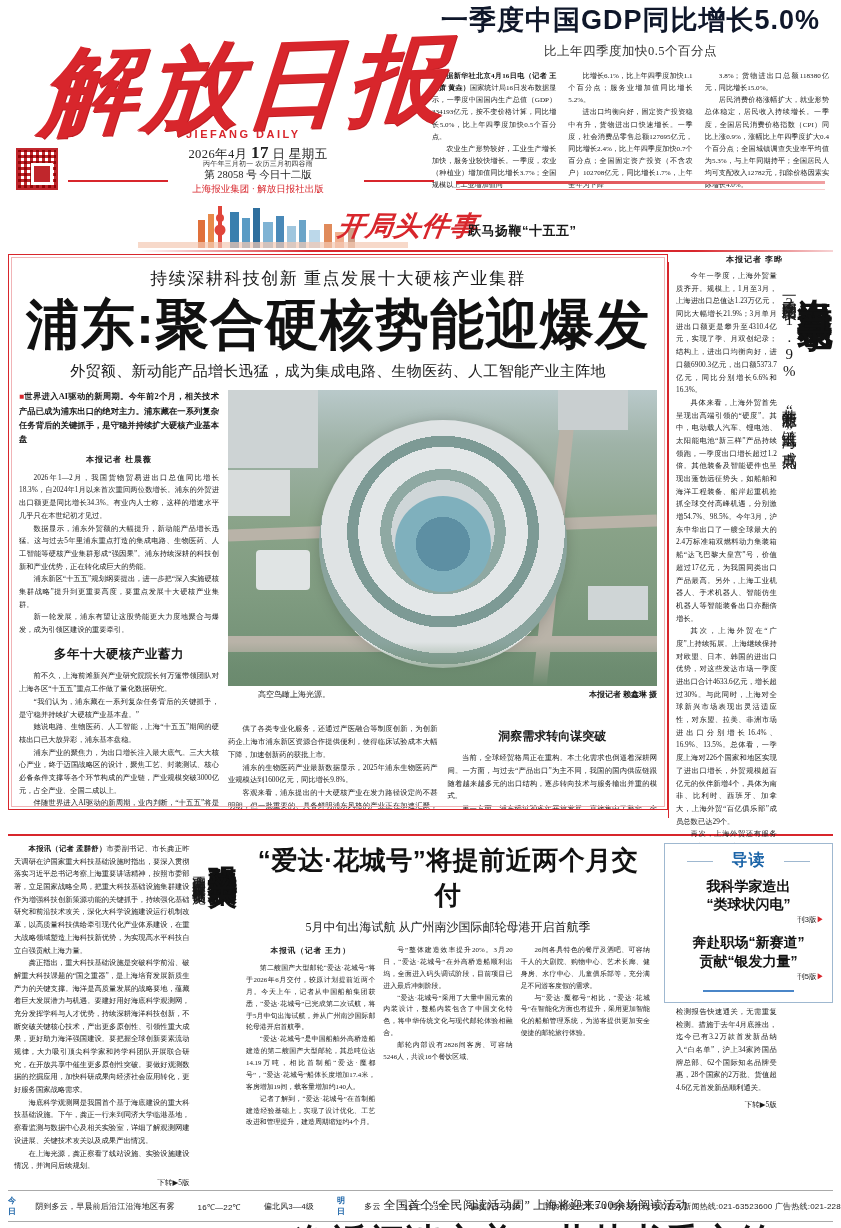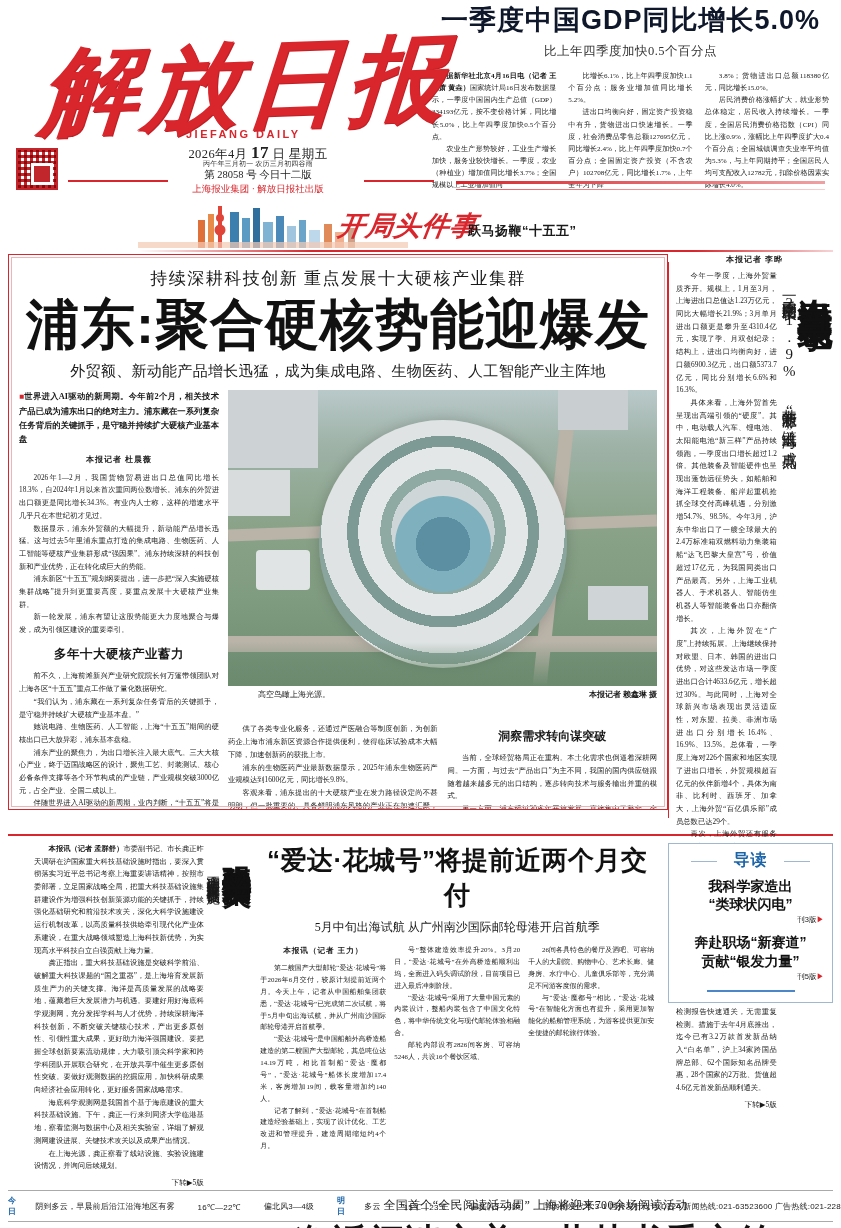--- a/index.html
+++ b/index.html
@@ -177,21 +177,21 @@
     font-size:15px; letter-spacing:1px; line-height:1.1; color:#1a1a1a;
     height:100%; padding-top:18px;
   }
   .rb-sep { position:absolute; left:0px; top:8px; bottom:8px; width:1px; background:#d8262c; }
 
   
   .hr-red { height:2px; background:#d8262c; margin:8px 0 0; }
 
   
   .sec2 { display:flex; margin-top:7px; }
-  .sec2-left { width:230px; display:flex;margin-left:20px; }
+  .sec2-left { width:230px; display:flex; }
   .s2-vhead {
     writing-mode:vertical-rl; text-orientation:upright;
     font-family:"Liberation Sans",sans-serif; font-weight:bold;
     font-size:29px; letter-spacing:1px; line-height:1.05; height:330px; color:#111;
   }
   .s2-vsub {
     writing-mode:vertical-rl; text-orientation:upright;
     font-size:13.5px; letter-spacing:1px; height:330px; padding-top:22px;
   }
   .s2-body { flex:1; font-size:7.3px; line-height:1.74; text-align:justify; padding-left:6px; }

